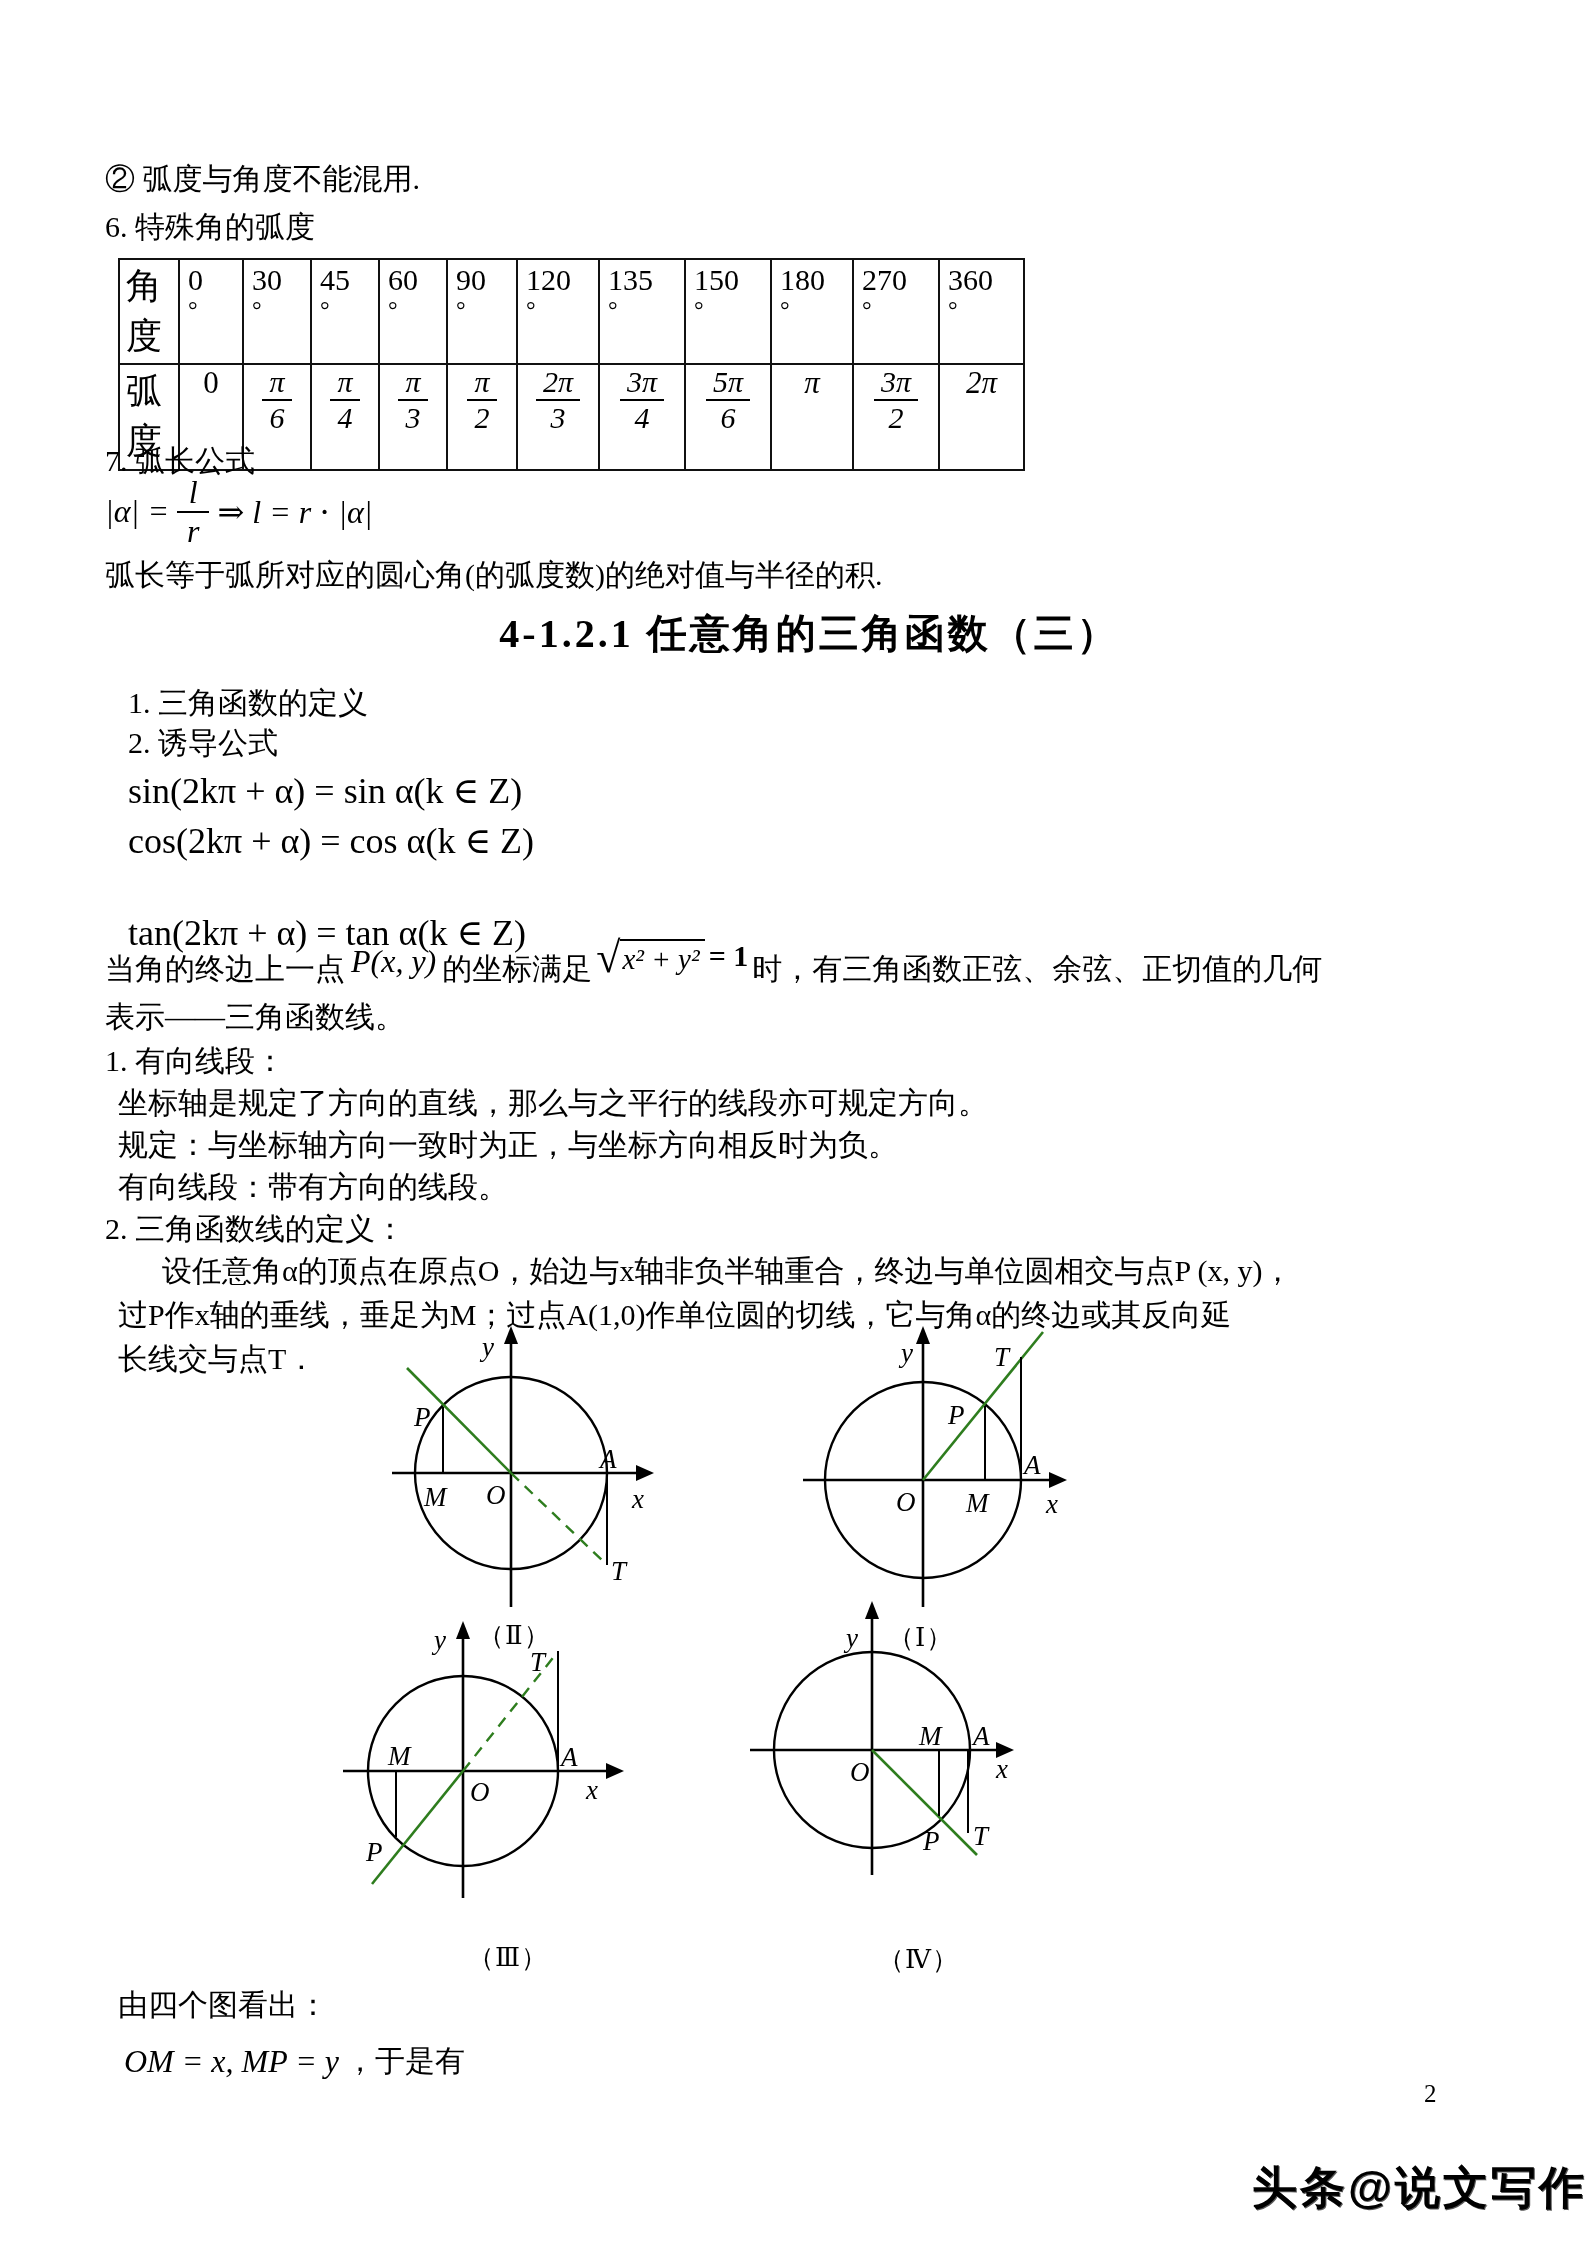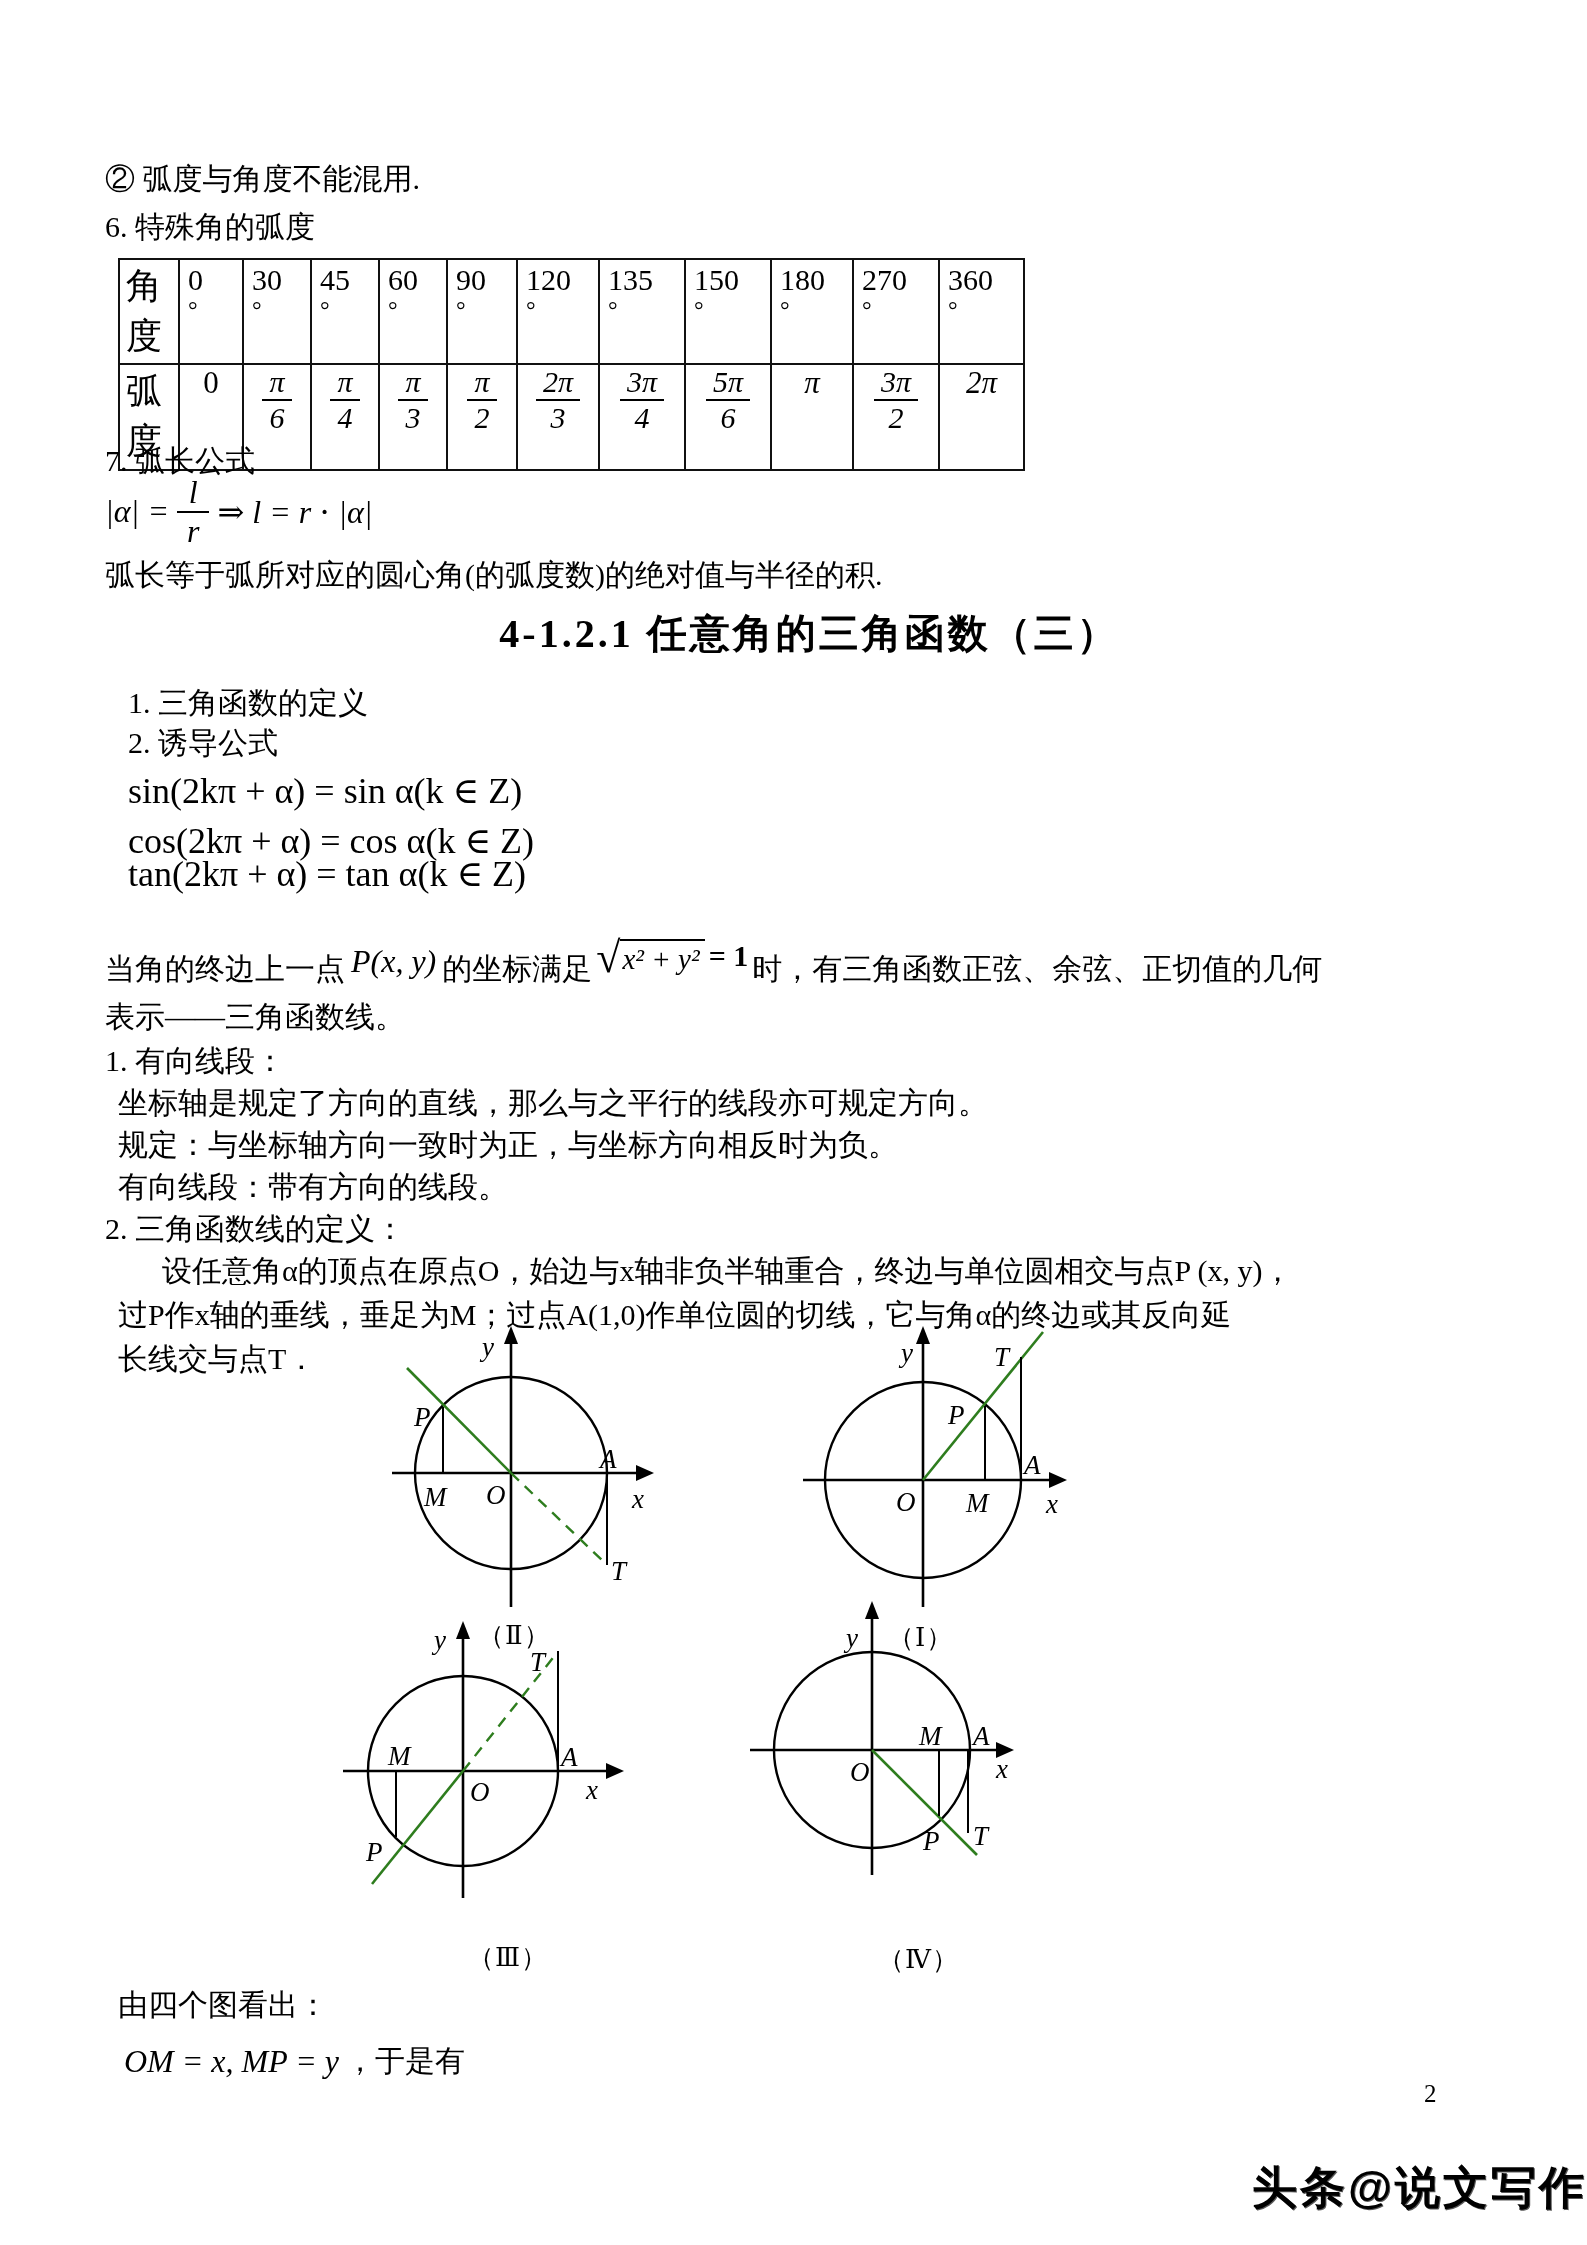--- a/index.html
+++ b/index.html
@@ -158,21 +158,21 @@
   <span>⇒ l = r ⋅ |α|</span>
 </div>
 <div class="abs cjk" style="left:105px;top:556px;">弧长等于弧所对应的圆心角(的弧度数)的绝对值与半径的积.</div>
 
 <div class="abs doctitle" style="left:0px;top:606px;padding-left:16px;">4-1.2.1 任意角的三角函数（三）</div>
 
 <div class="abs cjk" style="left:128px;top:684px;">1. 三角函数的定义</div>
 <div class="abs cjk" style="left:128px;top:724px;">2. 诱导公式</div>
 <div class="abs mathline" style="left:128px;top:770px;">sin(2kπ + α) = sin α(k ∈ Z)</div>
 <div class="abs mathline" style="left:128px;top:820px;">cos(2kπ + α) = cos α(k ∈ Z)</div>
-<div class="abs mathline" style="left:128px;top:853px;">tan(2kπ + α) = tan α(k ∈ Z)</div>
+<div class="abs mathline" style="left:128px;top:912px;">tan(2kπ + α) = tan α(k ∈ Z)</div>
 
 <div class="abs pline" style="left:105px;top:938px;">
   <span>当角的终边上一点</span>
   <span class="pmath raised">P(x, y)</span>
   <span>的坐标满足</span>
   <span class="sqrtwrap">
     <span class="radsign">√</span>
     <span class="radinner">x² + y²</span>
     <span class="radrhs">= 1</span>
   </span>

